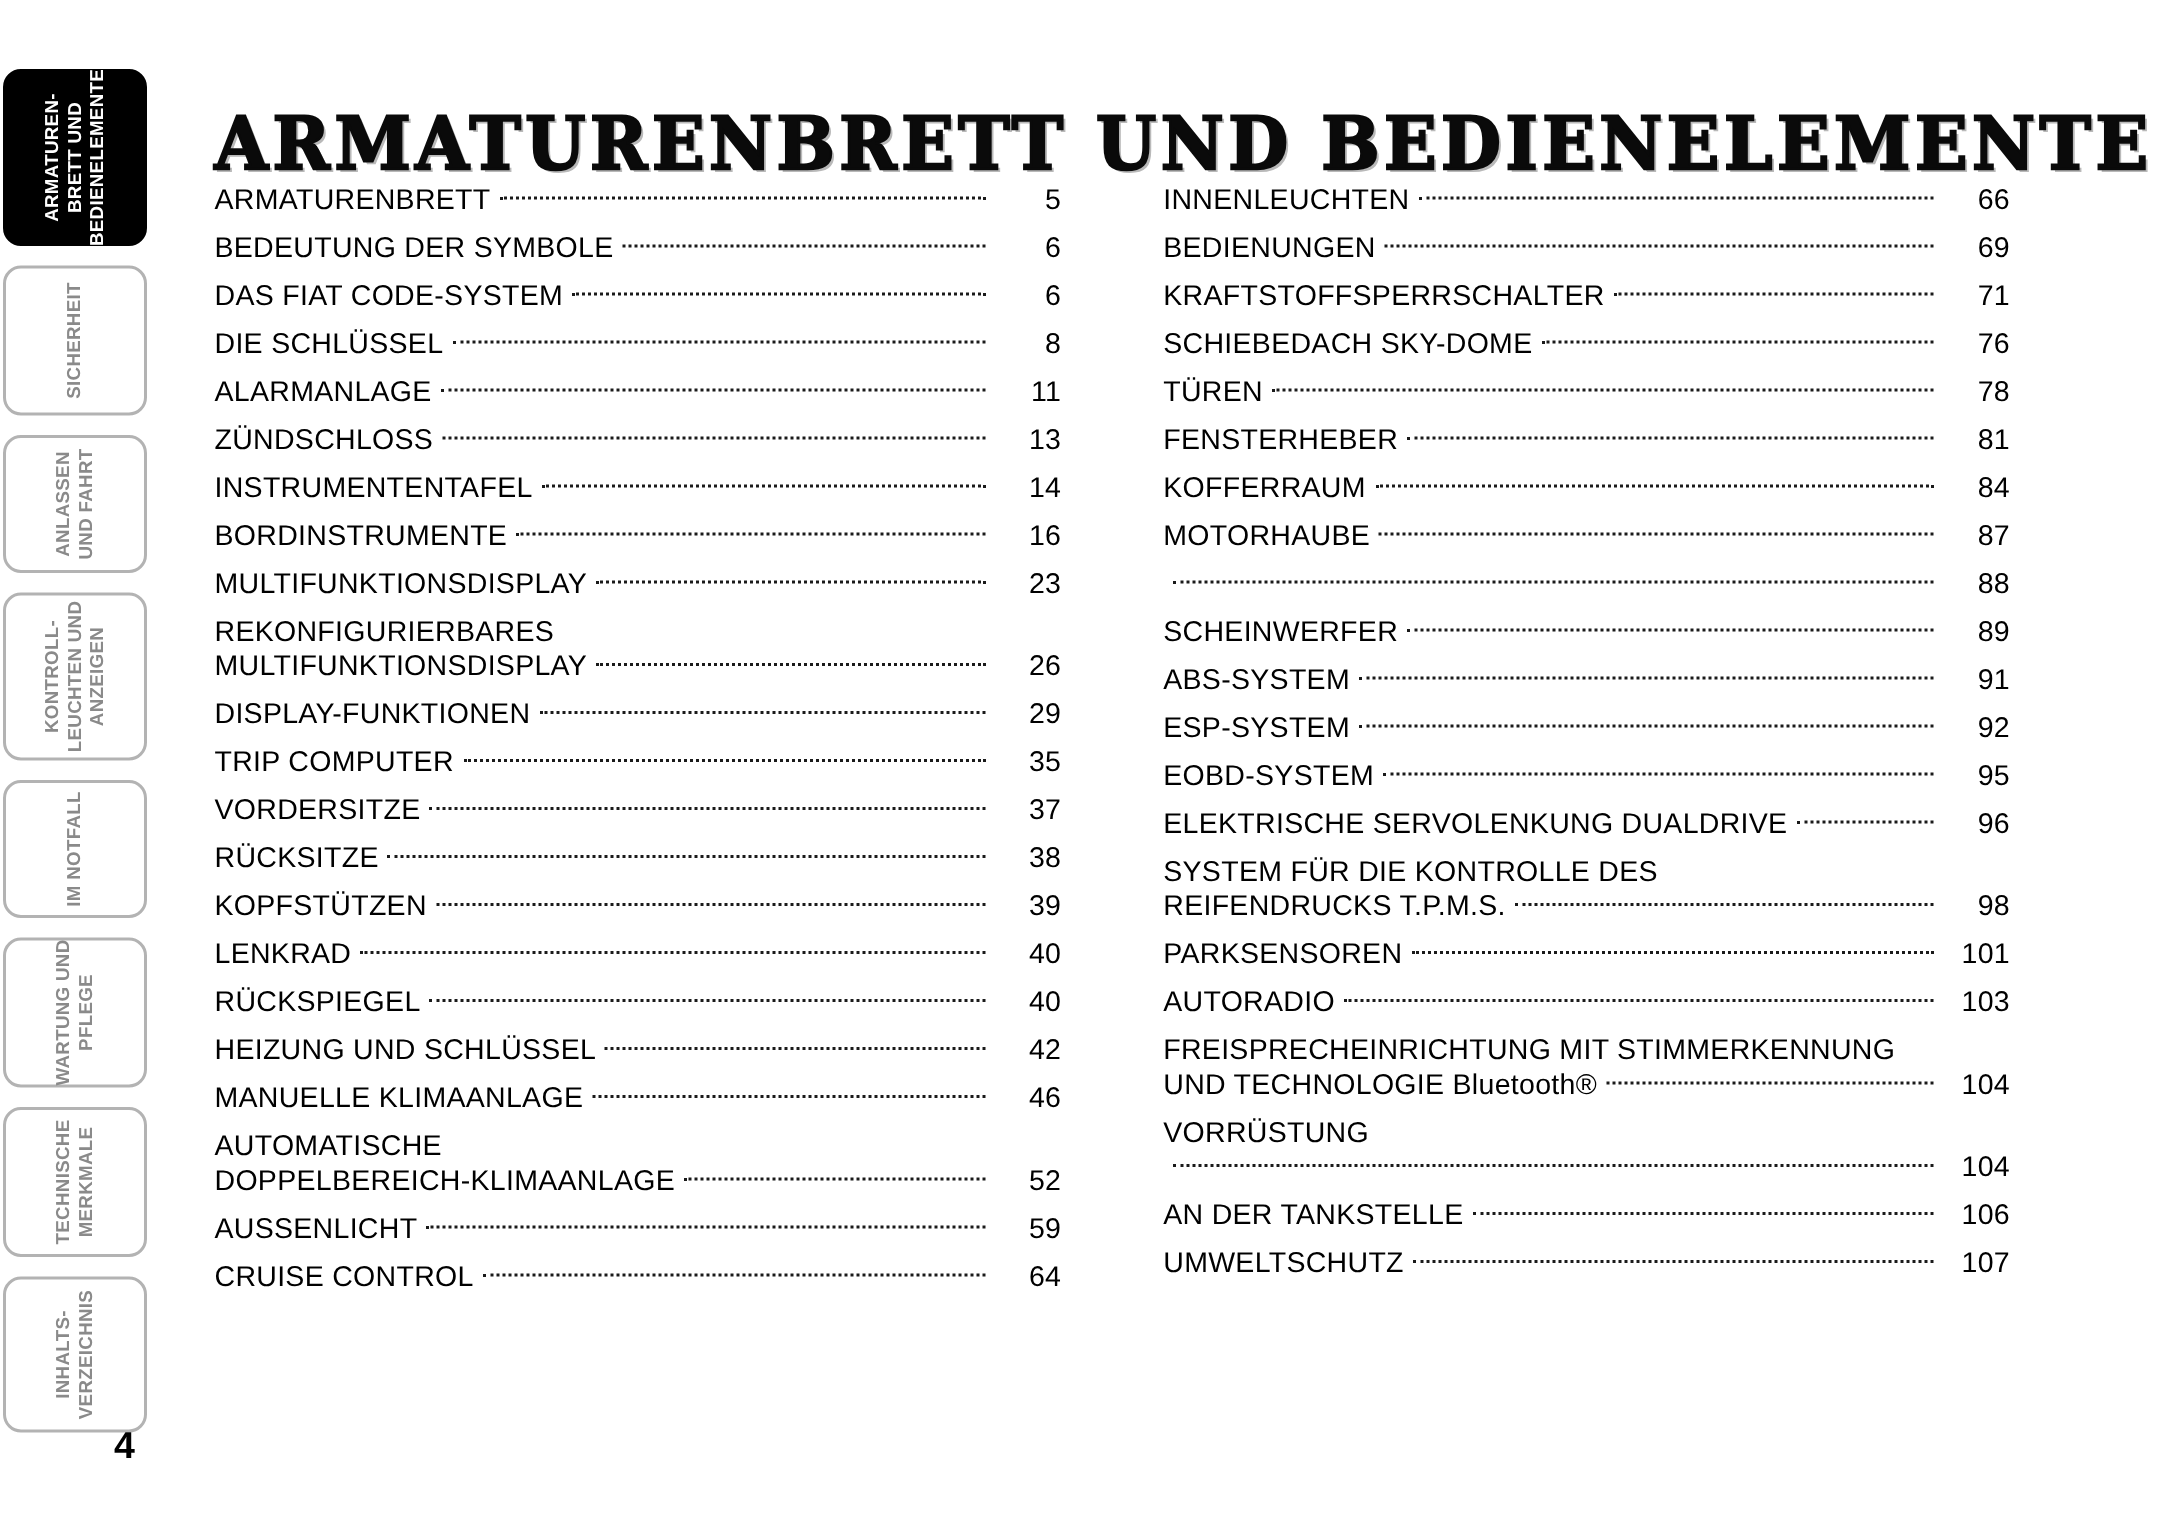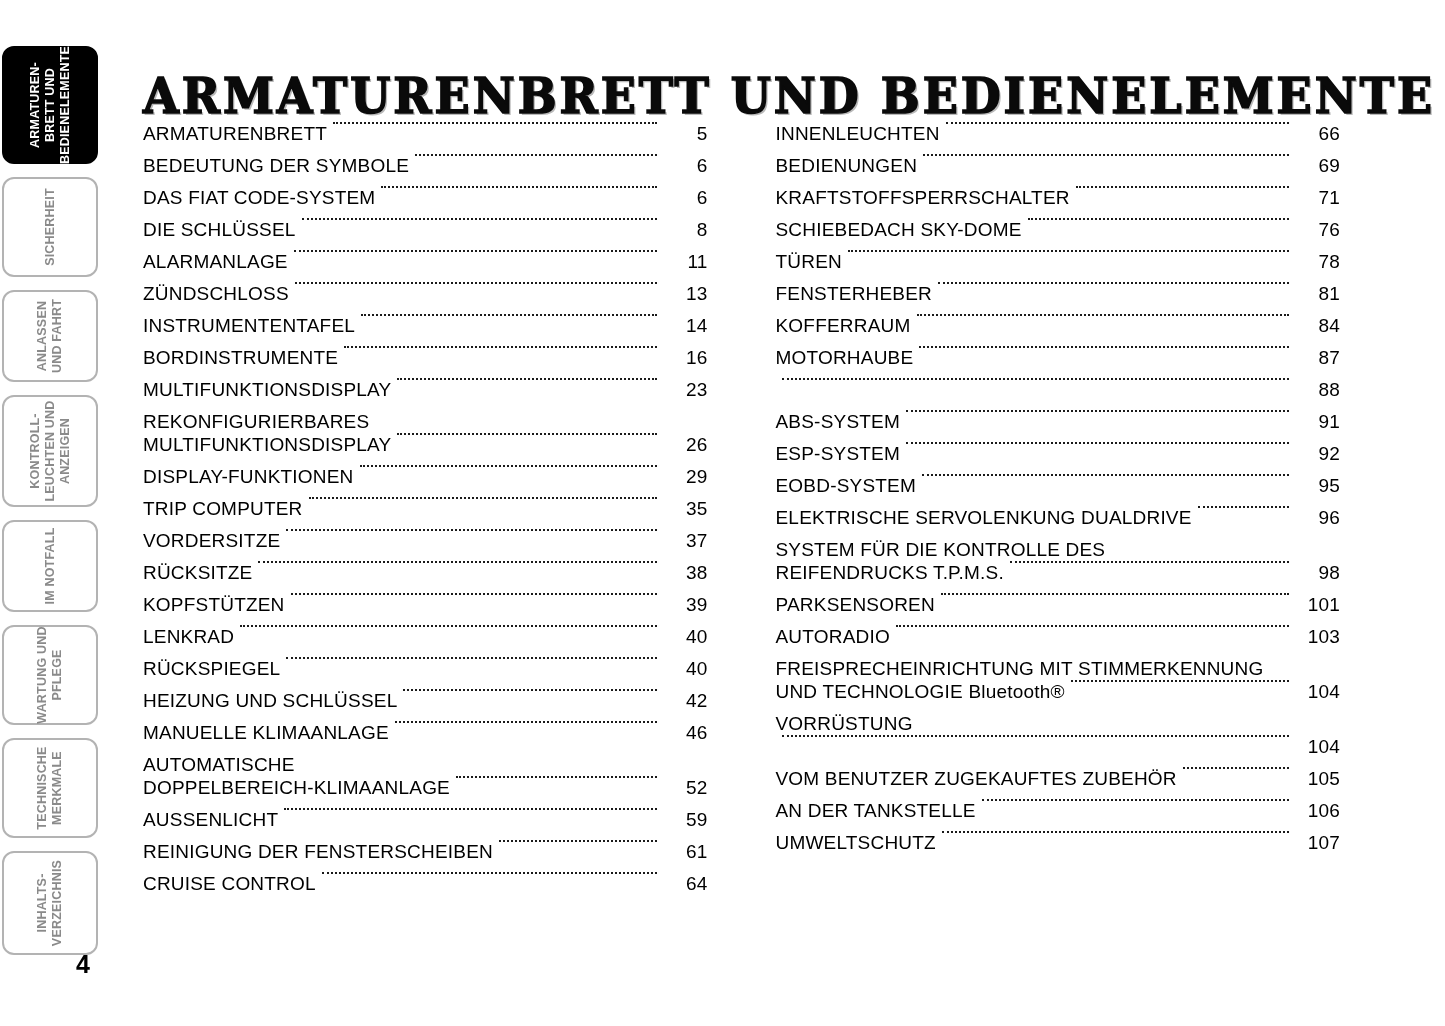--- a/index.html
+++ b/index.html
@@ -95,21 +95,21 @@
   .toc-col { flex: 1; min-width: 0; }
   .toc-entry { margin-bottom: 9px; }
   .pre-line,
   .entry-line {
     font-size: 19px;
     line-height: 23px;
     letter-spacing: 0.2px;
   }
   .entry-line {
     display: flex;
-    align-items: flex-start;
+    align-items: center;
   }
   .entry-line .label { white-space: nowrap; }
   .entry-line .dots {
     flex: 1;
     min-width: 18px;
     border-bottom: 2.2px dotted #1a1a1a;
     margin: 0 5px 4px 6px;
   }
   .entry-line .num {
     min-width: 46px;
@@ -306,27 +306,20 @@
         </div>
         <div class="toc-entry">
           <div class="entry-line">
             <span class="label">AUSSENLICHT</span>
             <span class="dots"></span>
             <span class="num">59</span>
           </div>
         </div>
         <div class="toc-entry">
           <div class="entry-line">
-            <span class="label">REINIGUNG DER FENSTERSCHEIBEN</span>
-            <span class="dots"></span>
-            <span class="num">61</span>
-          </div>
-        </div>
-        <div class="toc-entry">
-          <div class="entry-line">
             <span class="label">CRUISE CONTROL</span>
             <span class="dots"></span>
             <span class="num">64</span>
           </div>
         </div>
       </div>
     <div class="toc-col" id="toc-right">
         <div class="toc-entry">
           <div class="entry-line">
             <span class="label">INNENLEUCHTEN</span>
@@ -384,20 +377,27 @@
           </div>
         </div>
         <div class="toc-entry">
           <div class="entry-line">
             <span class="dots"></span>
             <span class="num">88</span>
           </div>
         </div>
         <div class="toc-entry">
           <div class="entry-line">
+            <span class="label">SCHEINWERFER</span>
+            <span class="dots"></span>
+            <span class="num">89</span>
+          </div>
+        </div>
+        <div class="toc-entry">
+          <div class="entry-line">
             <span class="label">ABS-SYSTEM</span>
             <span class="dots"></span>
             <span class="num">91</span>
           </div>
         </div>
         <div class="toc-entry">
           <div class="entry-line">
             <span class="label">ESP-SYSTEM</span>
             <span class="dots"></span>
             <span class="num">92</span>
@@ -449,27 +449,20 @@
         </div>
         <div class="toc-entry">
           <div class="pre-line">VORRÜSTUNG</div>
           <div class="entry-line">
             <span class="dots"></span>
             <span class="num">104</span>
           </div>
         </div>
         <div class="toc-entry">
           <div class="entry-line">
-            <span class="label">VOM BENUTZER ZUGEKAUFTES ZUBEHÖR</span>
-            <span class="dots"></span>
-            <span class="num">105</span>
-          </div>
-        </div>
-        <div class="toc-entry">
-          <div class="entry-line">
             <span class="label">AN DER TANKSTELLE</span>
             <span class="dots"></span>
             <span class="num">106</span>
           </div>
         </div>
         <div class="toc-entry">
           <div class="entry-line">
             <span class="label">UMWELTSCHUTZ</span>
             <span class="dots"></span>
             <span class="num">107</span>

